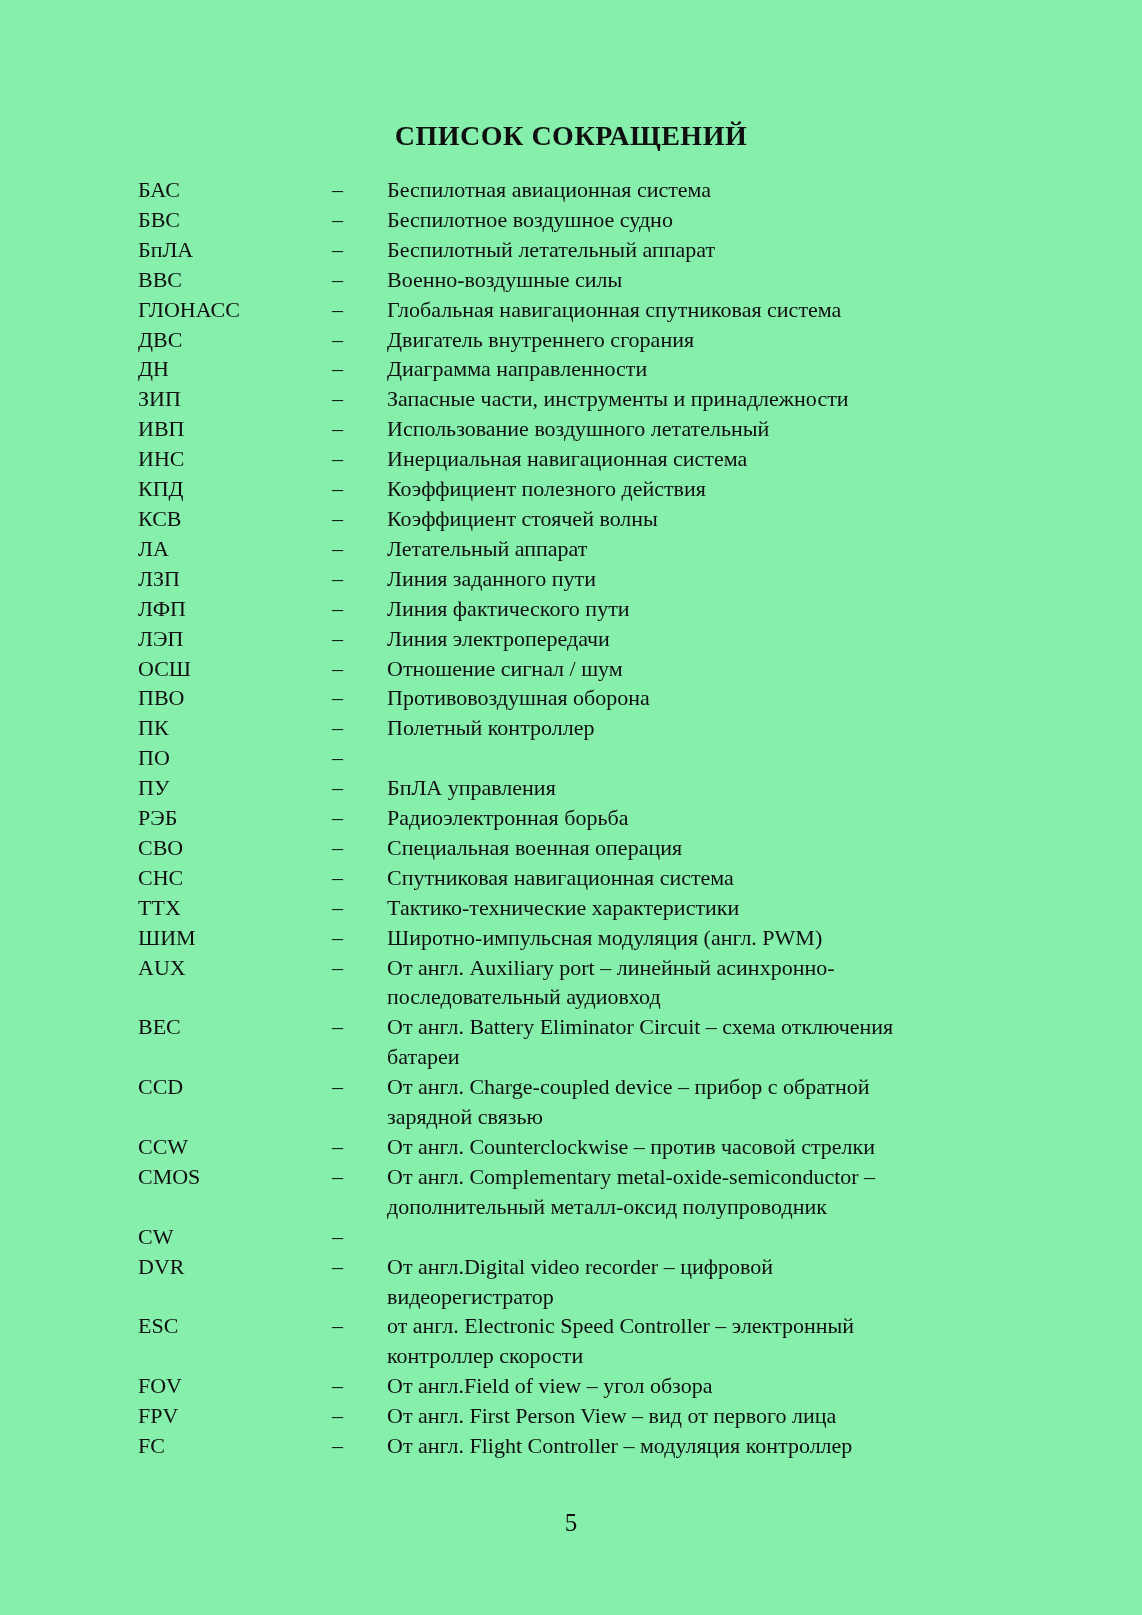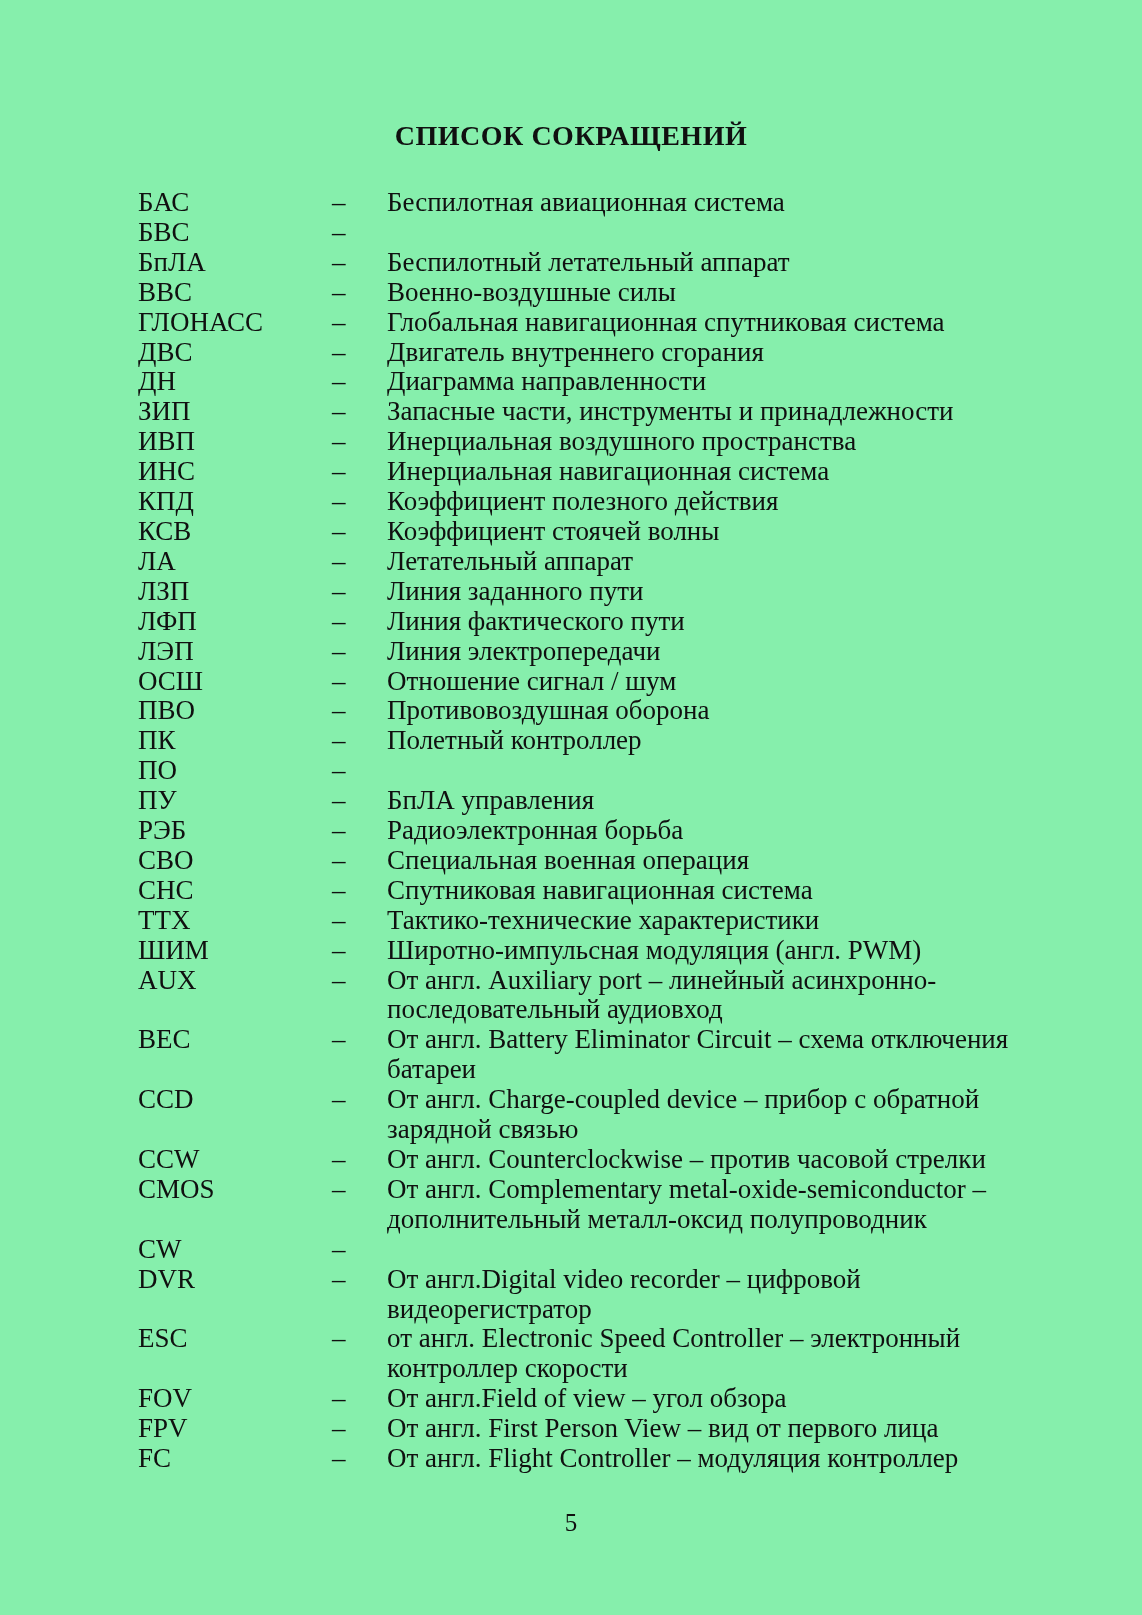--- a/index.html
+++ b/index.html
@@ -22,24 +22,24 @@
     left: 0;
     width: 100%;
     text-align: center;
     font-size: 28px;
     line-height: 32px;
     font-weight: bold;
     letter-spacing: 0.5px;
   }
   .abbr-list {
     position: absolute;
-    top: 188px;
+    top: 175px;
     left: 138px;
     width: 880px;
-    font-size: 27px;
+    font-size: 22px;
     line-height: 29.9px;
   }
   .abbr-row {
     display: grid;
     grid-template-columns: 194px 55px 631px;
     align-items: start;
   }
   .abbr-term {
     white-space: nowrap;
   }
@@ -66,20 +66,21 @@
   <div class="abbr-list">
   <div class="abbr-row">
     <div class="abbr-term">БАС</div>
     <div class="abbr-dash">–</div>
     <div class="abbr-def">Беспилотная авиационная система</div>
   </div>
 
   <div class="abbr-row">
     <div class="abbr-term">БВС</div>
     <div class="abbr-dash">–</div>
+    <div class="abbr-def">Беспилотное воздушное судно</div>
   </div>
 
   <div class="abbr-row">
     <div class="abbr-term">БпЛА</div>
     <div class="abbr-dash">–</div>
     <div class="abbr-def">Беспилотный летательный аппарат</div>
   </div>
 
   <div class="abbr-row">
     <div class="abbr-term">ВВС</div>
@@ -107,21 +108,21 @@
 
   <div class="abbr-row">
     <div class="abbr-term">ЗИП</div>
     <div class="abbr-dash">–</div>
     <div class="abbr-def">Запасные части, инструменты и принадлежности</div>
   </div>
 
   <div class="abbr-row">
     <div class="abbr-term">ИВП</div>
     <div class="abbr-dash">–</div>
-    <div class="abbr-def">Инерциальная воздушного пространства</div>
+    <div class="abbr-def">Использование воздушного летательный</div>
   </div>
 
   <div class="abbr-row">
     <div class="abbr-term">ИНС</div>
     <div class="abbr-dash">–</div>
     <div class="abbr-def">Инерциальная навигационная система</div>
   </div>
 
   <div class="abbr-row">
     <div class="abbr-term">КПД</div>

